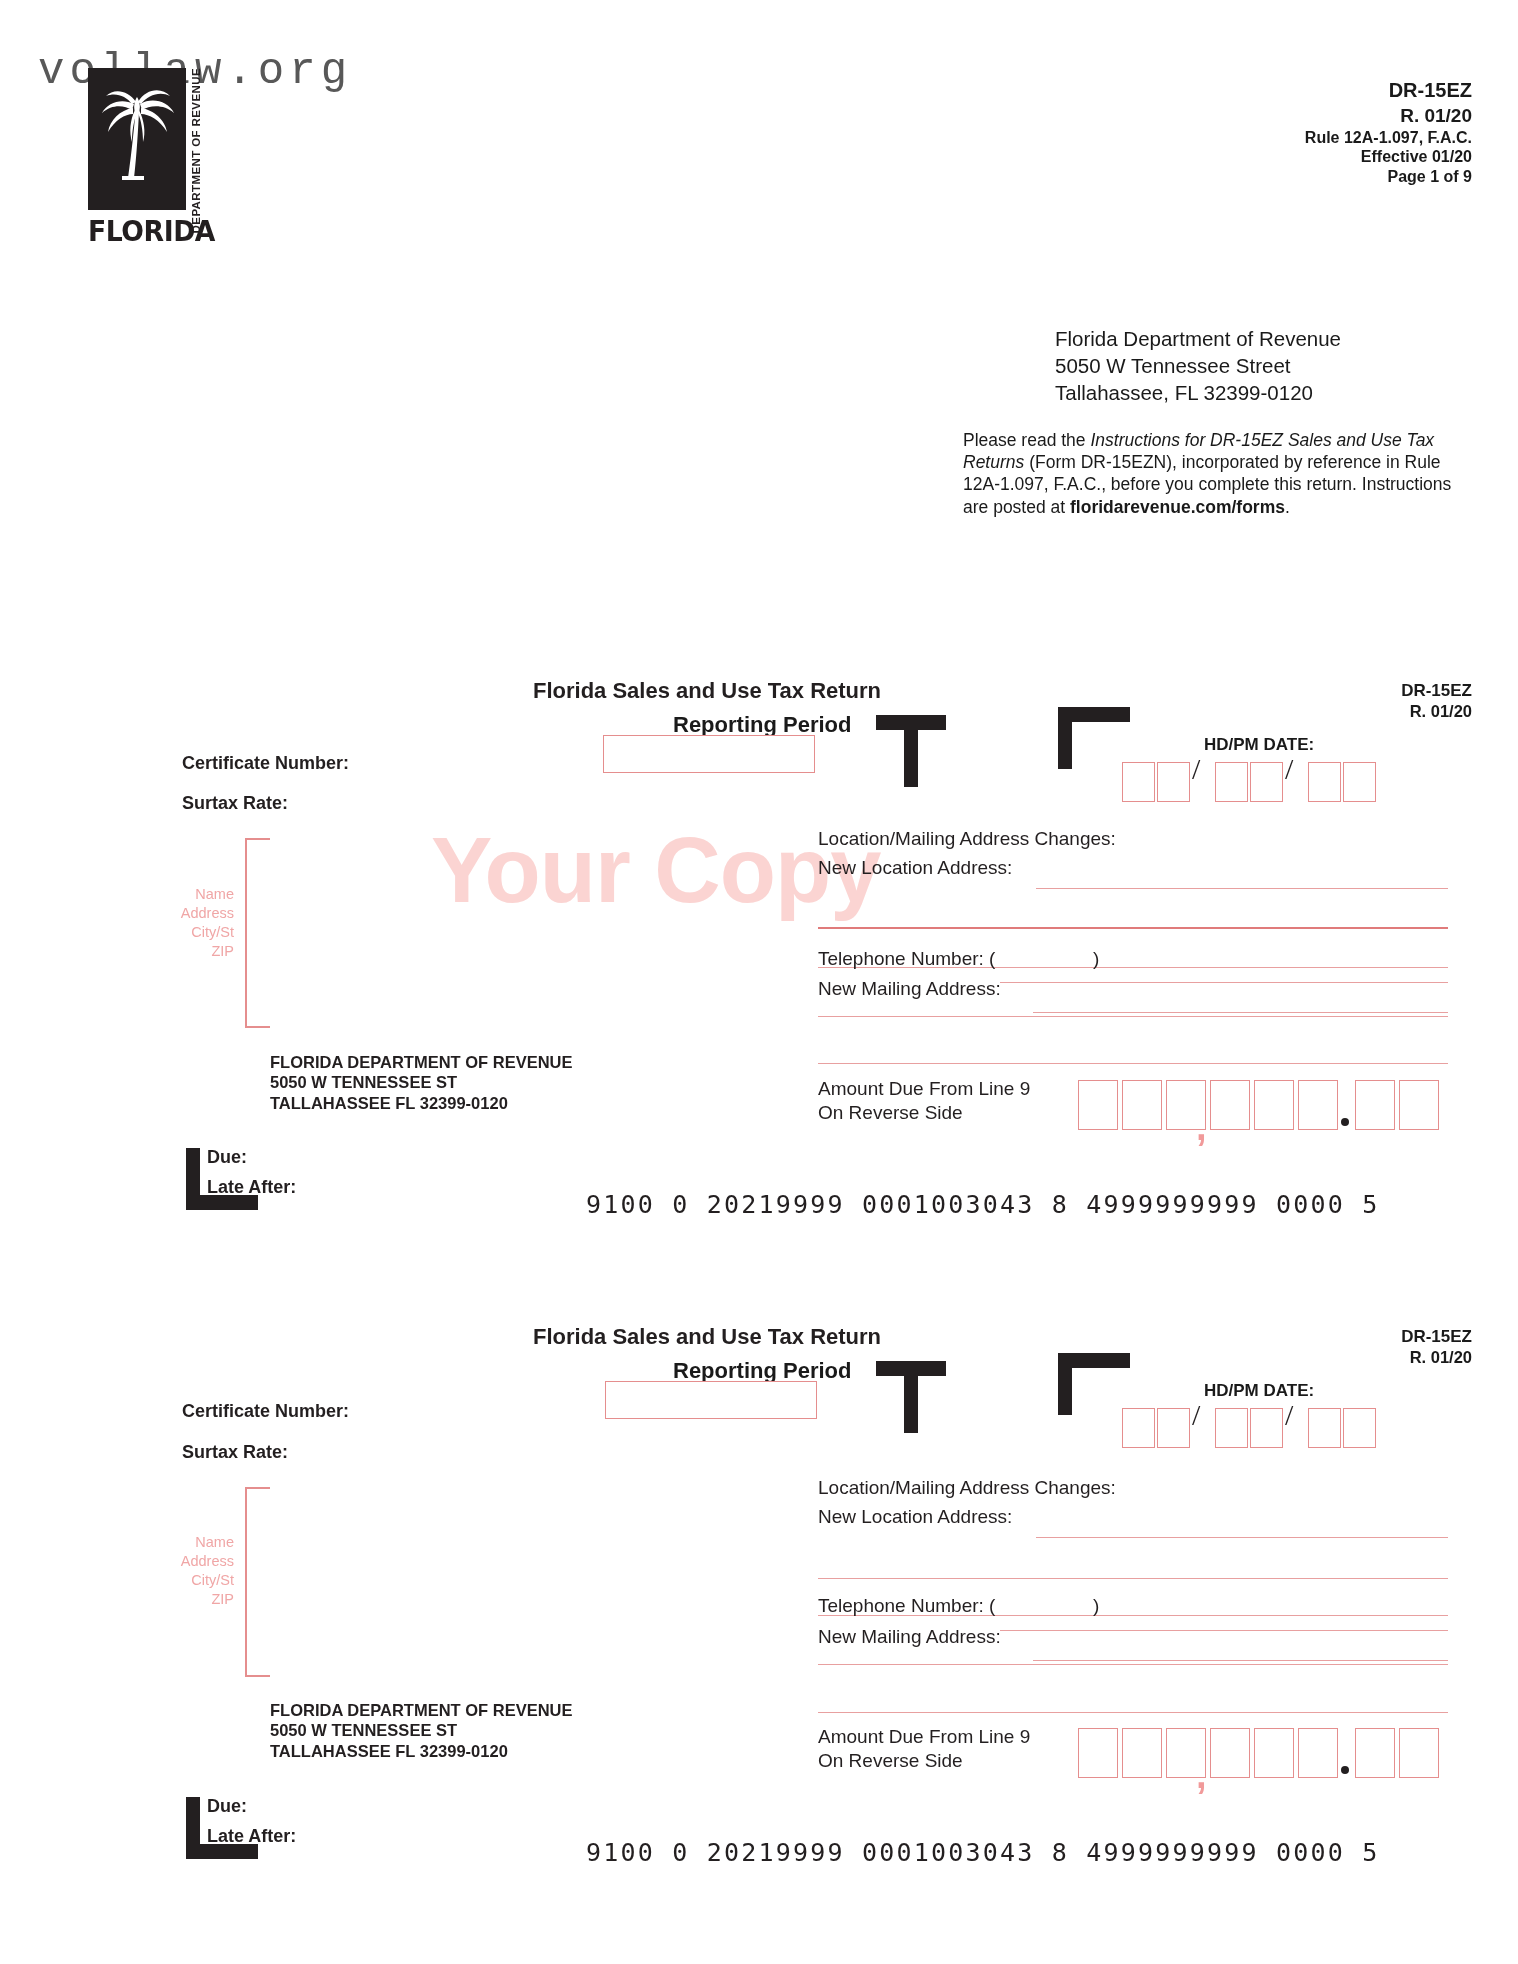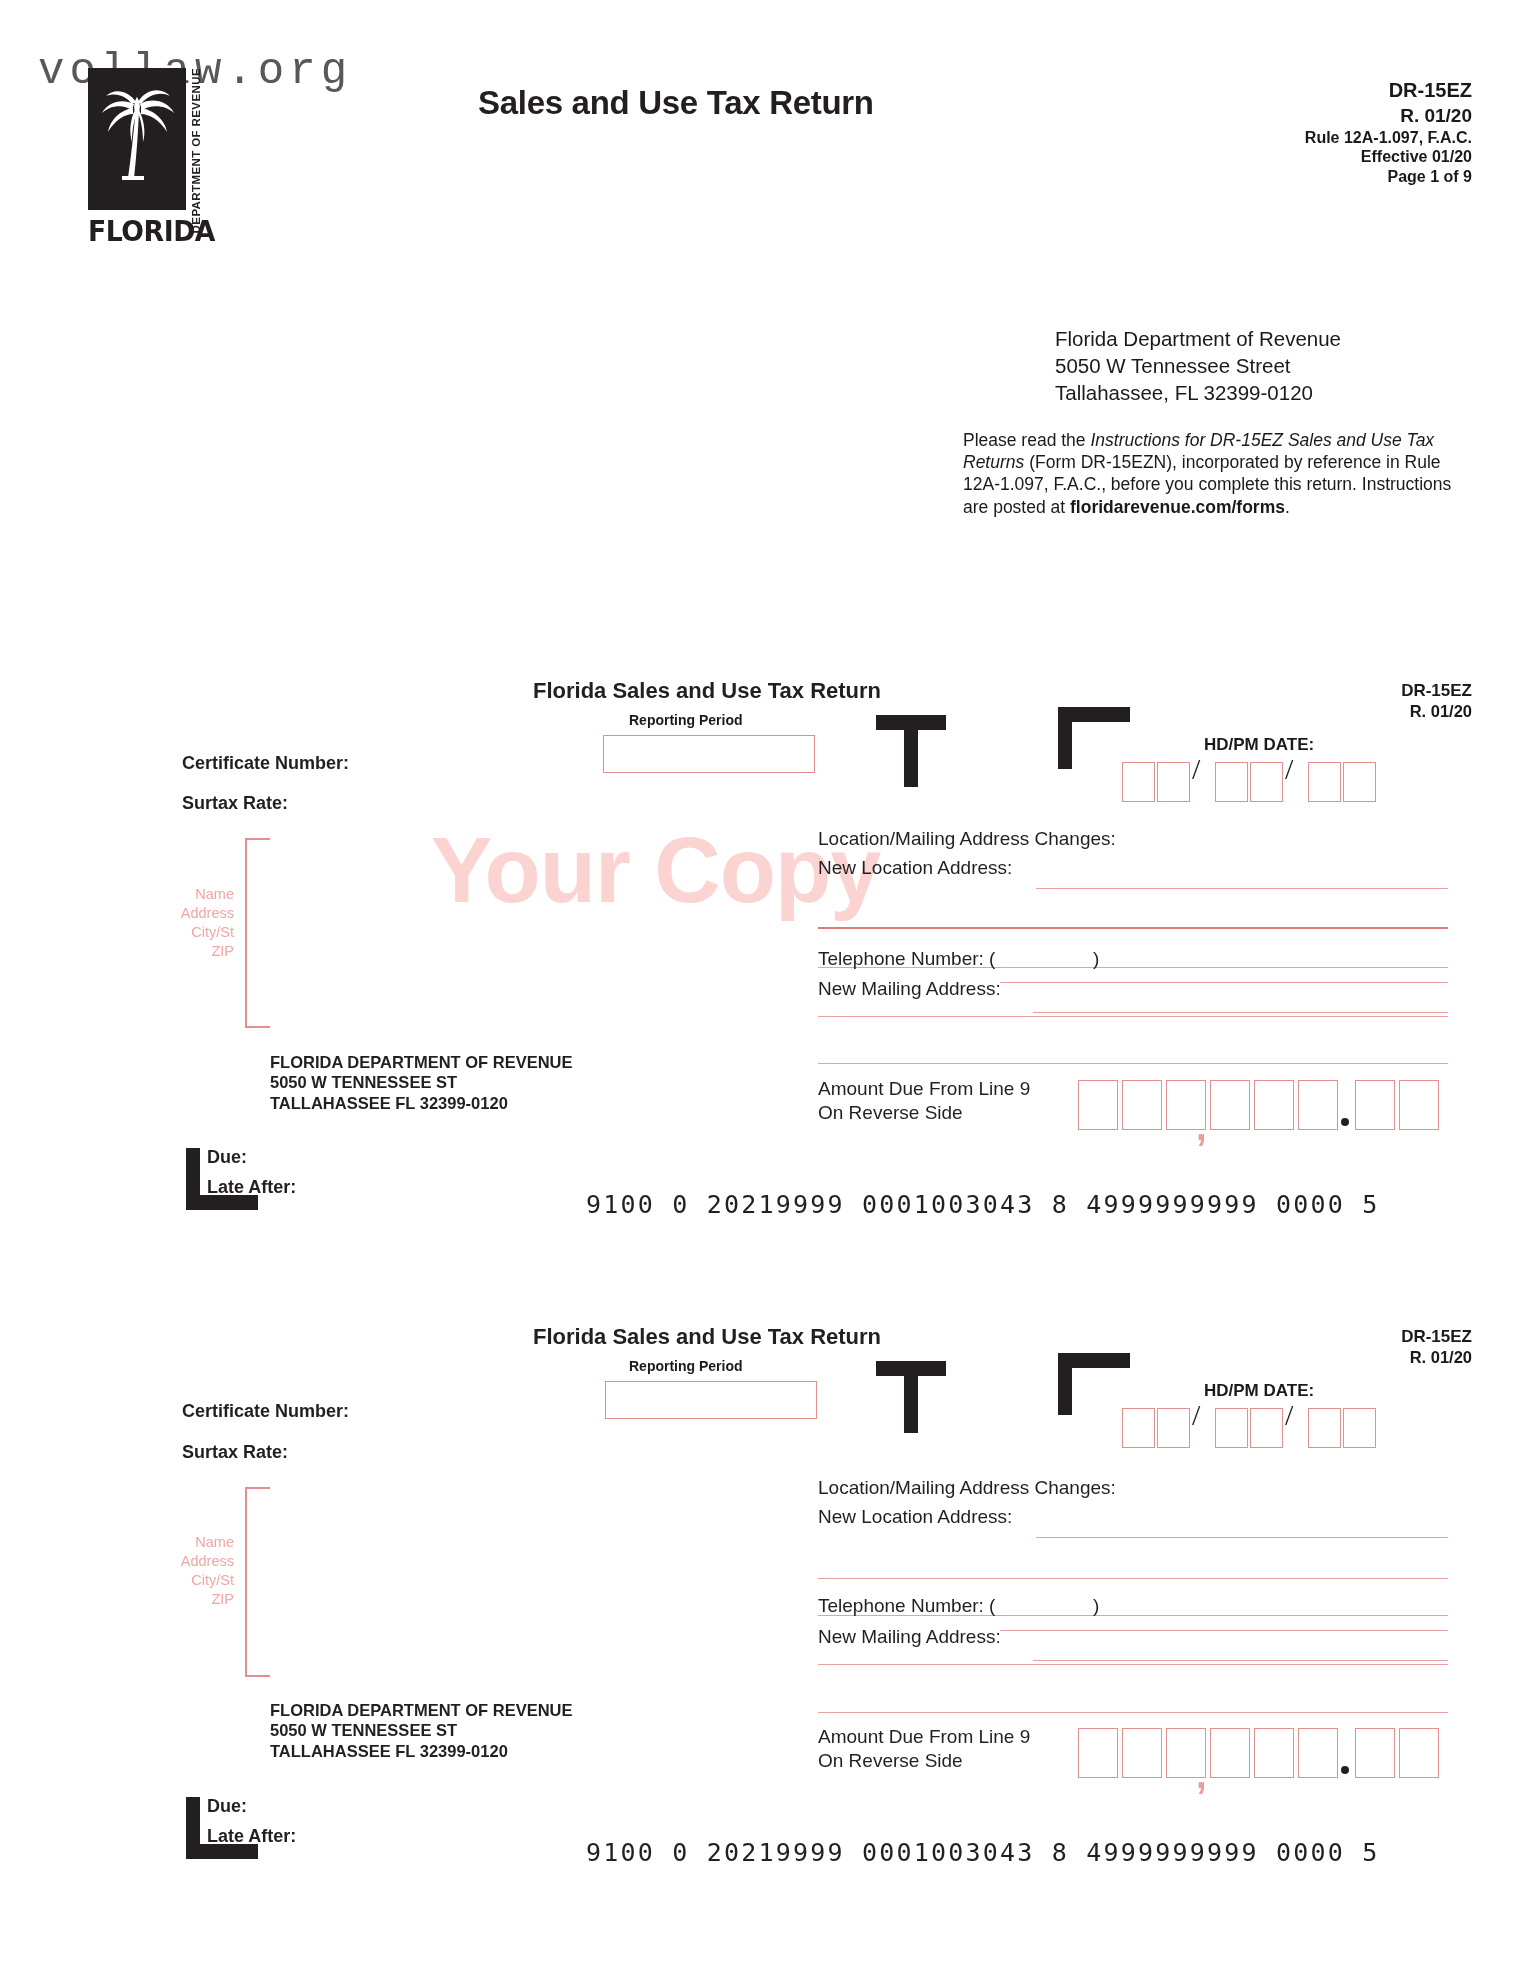--- a/index.html
+++ b/index.html
@@ -48,21 +48,21 @@
   
   .intro{position:absolute;left:1000px;top:243px;width:420px;font-size:17.5px;line-height:1.16;}
   .mail-addr{position:absolute;left:1055px;top:325px;font-size:20.5px;line-height:1.32;}
   .read-note{position:absolute;left:963px;top:429px;width:510px;font-size:17.5px;line-height:1.27;}
   .read-note i{font-style:italic;}
   .read-note b{font-weight:bold;}
 
   
   .coupon{position:absolute;left:0;width:1518px;}
   .c-title{position:absolute;font-size:22px;font-weight:bold;color:#231f20;}
-  .c-rp{position:absolute;font-size:14px;font-weight:bold;}
+  .c-rp{position:absolute;font-size:22px;font-weight:bold;margin-left:44px;}
   .c-rp-box{position:absolute;border:1.3px solid #e58e8e;background:#fff;}
   .c-formid{position:absolute;text-align:right;line-height:1.25;}
   .c-formid .a{font-size:17px;font-weight:bold;display:block;}
   .c-formid .b{font-size:16.5px;font-weight:bold;display:block;}
 
   .lab-bold{position:absolute;font-size:18px;font-weight:bold;color:#231f20;}
   .lab-reg{position:absolute;font-size:19px;color:#231f20;}
 
   
   .mark-t{position:absolute;}
@@ -132,21 +132,20 @@
         <path d="M47.5 44 C46 60 44 82 40 110 L46 110 C49 84 50 62 51 44 Z" fill="#ffffff"></path>
         <rect x="34" y="108" width="22" height="4" fill="#ffffff"></rect>
       </svg>
     </div>
     <div class="logo-vert">
       <span>DEPARTMENT OF REVENUE</span>
     </div>
     <div class="logo-florida">FLORIDA</div>
   </div>
 
-  <div class="main-title">Sales and Use Tax Return</div>
 
   <div class="form-id">
     <span class="big">DR-15EZ</span>
     <span class="big2">R. 01/20</span>
     <span class="sm">Rule 12A-1.097, F.A.C.</span>
     <span class="sm">Effective 01/20</span>
     <span class="sm">Page 1 of 9</span>
   </div>
 
   <div class="mail-addr">

